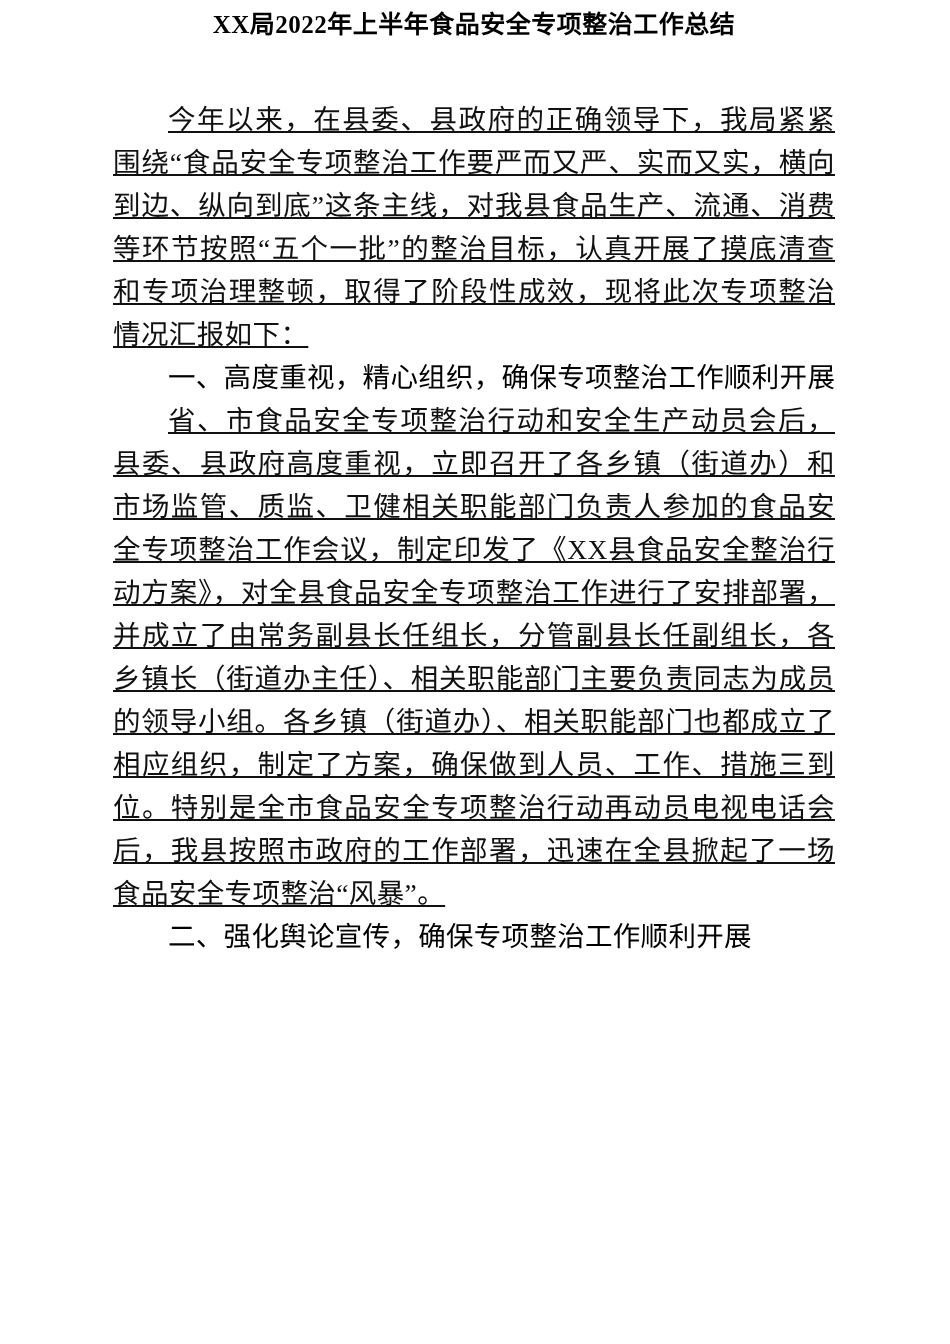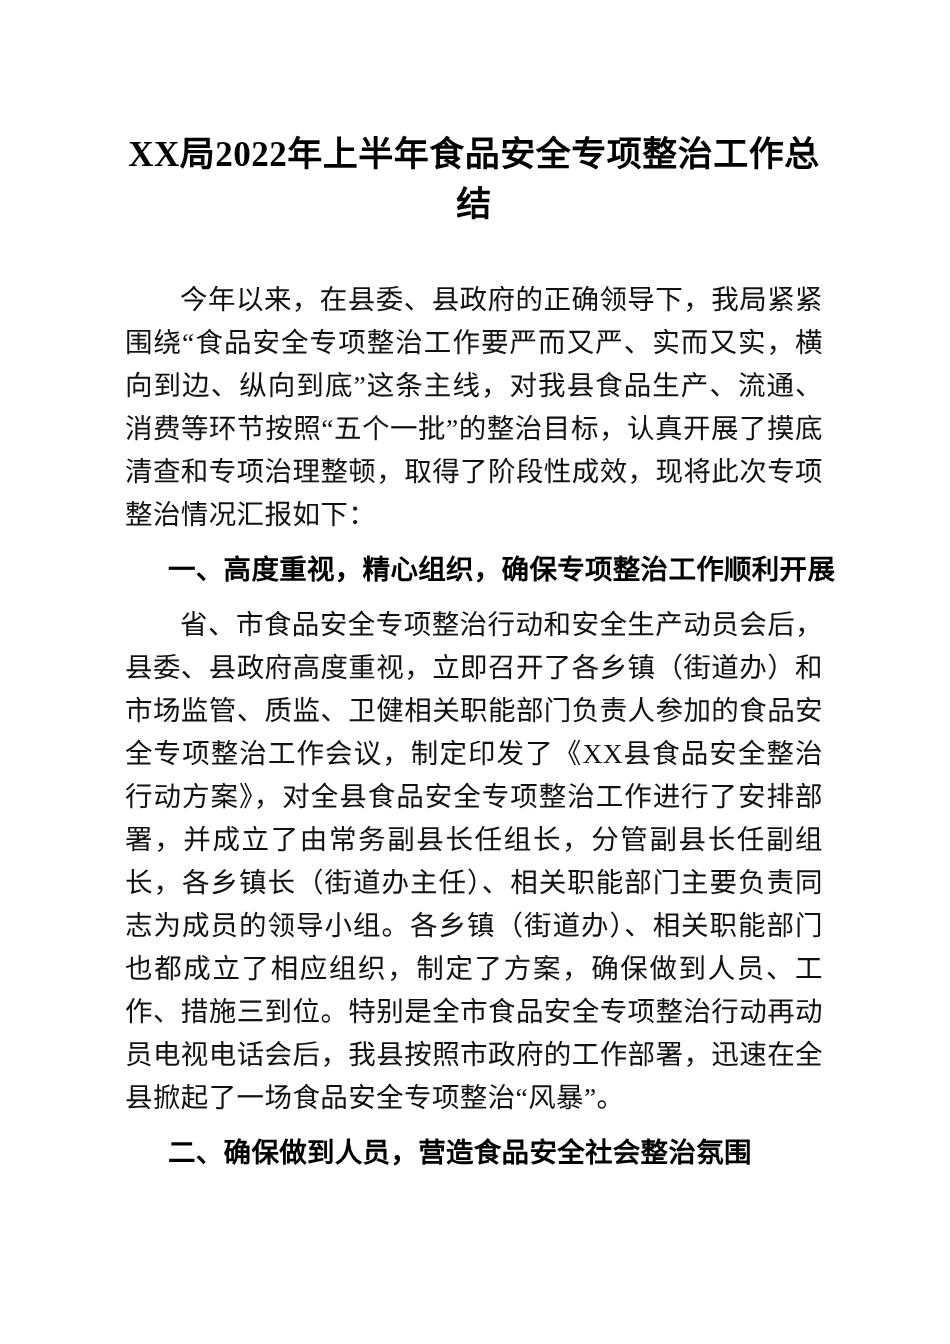--- a/index.html
+++ b/index.html
@@ -23,53 +23,53 @@
     position: absolute;
     left: 113px;
     top: 0;
     width: 722px;
   }
 
   
   .doc-title {
     font-family: "Liberation Serif", "DejaVu Serif", serif;
     font-weight: bold;
-    font-size: 35px;
+    font-size: 25px;
     line-height: 50px;
     color: #000000;
     text-align: center;
     margin: 0;
-    padding-top: 130px;
     letter-spacing: 0.5px;
     white-space: pre-wrap;
   }
 
   
   .para {
     font-family: "Liberation Serif", "DejaVu Serif", serif;
     font-size: 27.5px;
     line-height: 43px;
     color: #111111;
     text-align: justify;
     text-align-last: left;
     text-justify: inter-character;
-    margin: 12px;
+    margin: 0;
     text-indent: 55px;
     letter-spacing: 0.4px;
     word-break: break-all;
+    text-decoration: underline;
   }
 
   .para.first-body {
     margin-top: 48px;
   }
 
   
   .section-heading {
     font-family: "Liberation Sans", "DejaVu Sans", sans-serif;
-    font-weight: bold;
+    font-weight: normal;
     font-size: 27.5px;
     line-height: 43px;
     color: #000000;
     margin: 0;
     text-indent: 55px;
     letter-spacing: 0.3px;
     white-space: nowrap;
   }
 </style>
 </head>
@@ -79,17 +79,17 @@
   <div class="content">
 
     <h1 class="doc-title">XX局2022年上半年食品安全专项整治工作总结</h1>
 
     <p class="para first-body">今年以来，在县委、县政府的正确领导下，我局紧紧围绕“食品安全专项整治工作要严而又严、实而又实，横向到边、纵向到底”这条主线，对我县食品生产、流通、消费等环节按照“五个一批”的整治目标，认真开展了摸底清查和专项治理整顿，取得了阶段性成效，现将此次专项整治情况汇报如下：</p>
 
     <h2 class="section-heading">一、高度重视，精心组织，确保专项整治工作顺利开展</h2>
 
     <p class="para">省、市食品安全专项整治行动和安全生产动员会后，县委、县政府高度重视，立即召开了各乡镇（街道办）和市场监管、质监、卫健相关职能部门负责人参加的食品安全专项整治工作会议，制定印发了《XX县食品安全整治行动方案》，对全县食品安全专项整治工作进行了安排部署，并成立了由常务副县长任组长，分管副县长任副组长，各乡镇长（街道办主任）、相关职能部门主要负责同志为成员的领导小组。各乡镇（街道办）、相关职能部门也都成立了相应组织，制定了方案，确保做到人员、工作、措施三到位。特别是全市食品安全专项整治行动再动员电视电话会后，我县按照市政府的工作部署，迅速在全县掀起了一场食品安全专项整治“风暴”。</p>
 
-    <h2 class="section-heading">二、确保做到人员，营造食品安全社会整治氛围</h2>
+    <h2 class="section-heading">二、强化舆论宣传，确保专项整治工作顺利开展</h2>
 
 
   </div>
 </div>
 
 </body></html>

